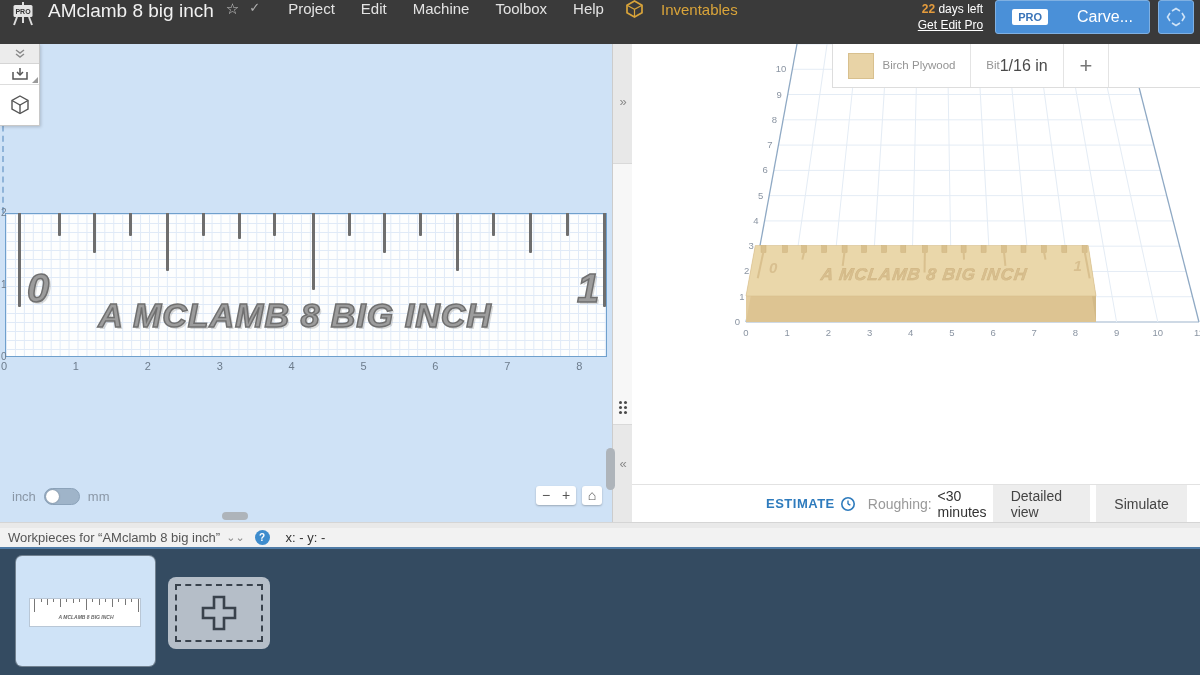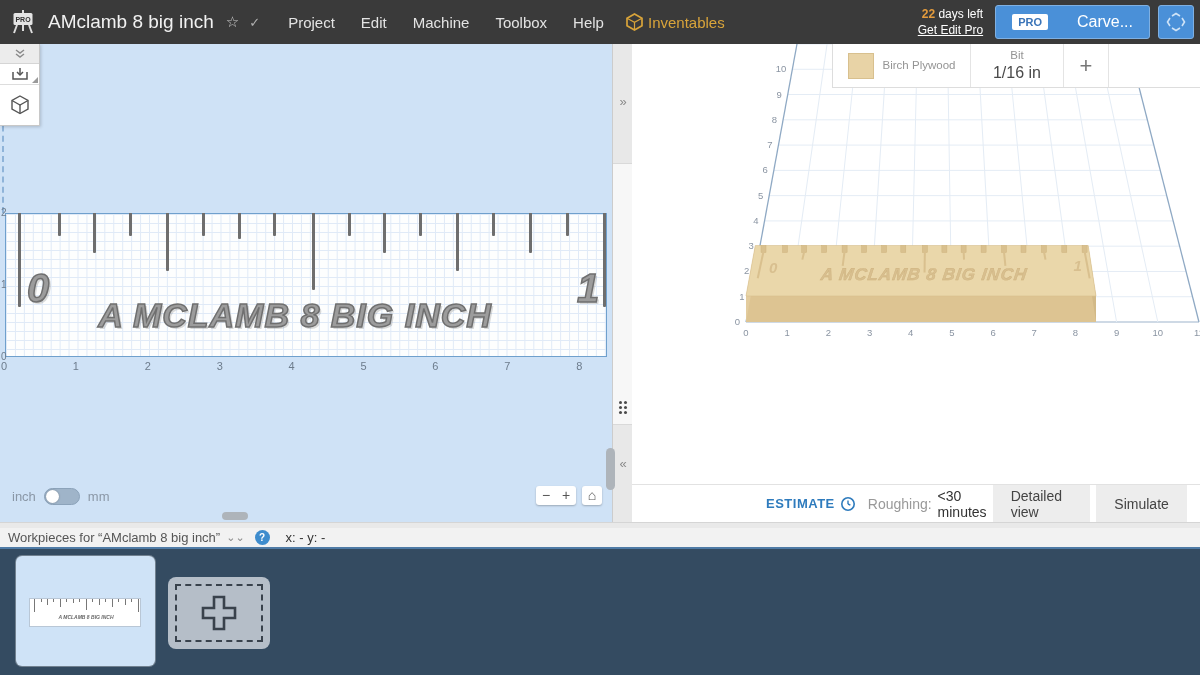--- a/index.html
+++ b/index.html
@@ -1,27 +1,27 @@
 <!DOCTYPE html>
 <html><head>
 <meta charset="utf-8">
 <style>
   * { box-sizing: border-box; margin:0; padding:0; }
   html,body { width:1200px; height:675px; overflow:hidden; }
   body { font-family:"Liberation Sans", sans-serif; position:relative; background:#fff; }
 
   
   #topbar { position:absolute; left:0; top:0; width:1200px; height:44px; background:#3a3a3a;
-            display:flex; align-items:center; }
+            display:flex; align-items:flex-start; }
   .tb-title { color:#f1f1f1; font-size:19px; margin-left:12px; white-space:nowrap; }
   .tb-star { color:#c9c9c9; font-size:15px; margin-left:12px; }
   .tb-check { color:#b0b0b0; font-size:13px; margin-left:10px; }
   .tb-menu { display:flex; gap:26px; margin-left:28px; }
   .tb-menu span { color:#e3e3e3; font-size:15px; cursor:default; }
-  .tb-inv { display:flex; align-items:center; gap:5px; margin-left:22px; color:#d9a43a; font-size:15px; }
+  .tb-inv { display:flex; align-items:center; gap:18px; margin-left:22px; color:#d9a43a; font-size:15px; }
   .tb-right { margin-left:auto; display:flex; align-items:center; }
   .tb-trial { text-align:right; margin-right:12px; line-height:1.35; }
   .tb-trial .days { color:#fff; font-size:12px; }
   .tb-trial .days b { color:#e39b3d; font-weight:bold; }
   .tb-trial .link { color:#fff; font-size:12px; text-decoration:underline; }
   .btn-carve { height:34px; background:#4a90d8; border:1px solid #7fb0e2; border-radius:3px;
                display:flex; align-items:center; gap:9px; padding:0 16px; margin-right:8px; }
   .pro-badge { background:#fff; color:#3a74b8; font-weight:bold; font-size:11px; border-radius:2px; padding:2px 6px; }
   .carve-label { color:#fff; font-size:16px;margin-left:20px; }
   .btn-jog { width:36px; height:34px; background:#4a90d8; border:1px solid #7fb0e2; border-radius:3px;
@@ -67,21 +67,21 @@
   #drag-dots { position:absolute; left:6px; top:237px; width:3px; height:3px; border-radius:50%; background:#4a4a4a;
                box-shadow:5px 0 0 #4a4a4a, 0 5px 0 #4a4a4a, 5px 5px 0 #4a4a4a, 0 10px 0 #4a4a4a, 5px 10px 0 #4a4a4a; }
   #vscroll-thumb { position:absolute; left:-7px; top:404px; width:9px; height:42px; background:#aeb4ba; border-radius:5px; }
 
   
   #panel3d { position:absolute; left:632px; top:0; width:568px; height:478px; background:#fff; overflow:hidden; }
   #matbar { position:absolute; left:200px; top:0; width:368px; height:44px; background:#fff;
             border-left:1px solid #ddd; border-bottom:1px solid #ddd; display:flex; }
   .mat-sec { display:flex; align-items:center; justify-content:center; border-right:1px solid #e4e4e4; }
   .mat-sec.first { width:138px; gap:9px;text-align:right; }
-  .mat-sec.bit { width:93px; flex-direction:column; }
+  .mat-sec.bit { width:93px; flex-direction:row; }
   .mat-sec.plus { width:45px; font-size:22px; color:#777; }
   .mat-sec.cut { flex:1; border-right:none; font-size:14px; color:#444; }
   #swatch { width:26px; height:26px; border:1px solid #d8c08e; }
   .mat-label { font-size:11.5px; color:#949494; line-height:1.2; }
   .mat-value { font-size:16px; color:#4a4a4a; line-height:1.2; }
   #estbar { position:absolute; left:0; top:440px; width:568px; height:38px; background:#fff;
             border-top:1px solid #e2e2e2; display:flex; align-items:center; padding-left:134px; }
   #est-label { color:#2e7bbd; font-weight:bold; font-size:13px; letter-spacing:.5px; }
   #est-clock { margin-left:5px; display:flex; }
   #roughing-label { color:#999; font-size:14px; margin-left:12px; }

